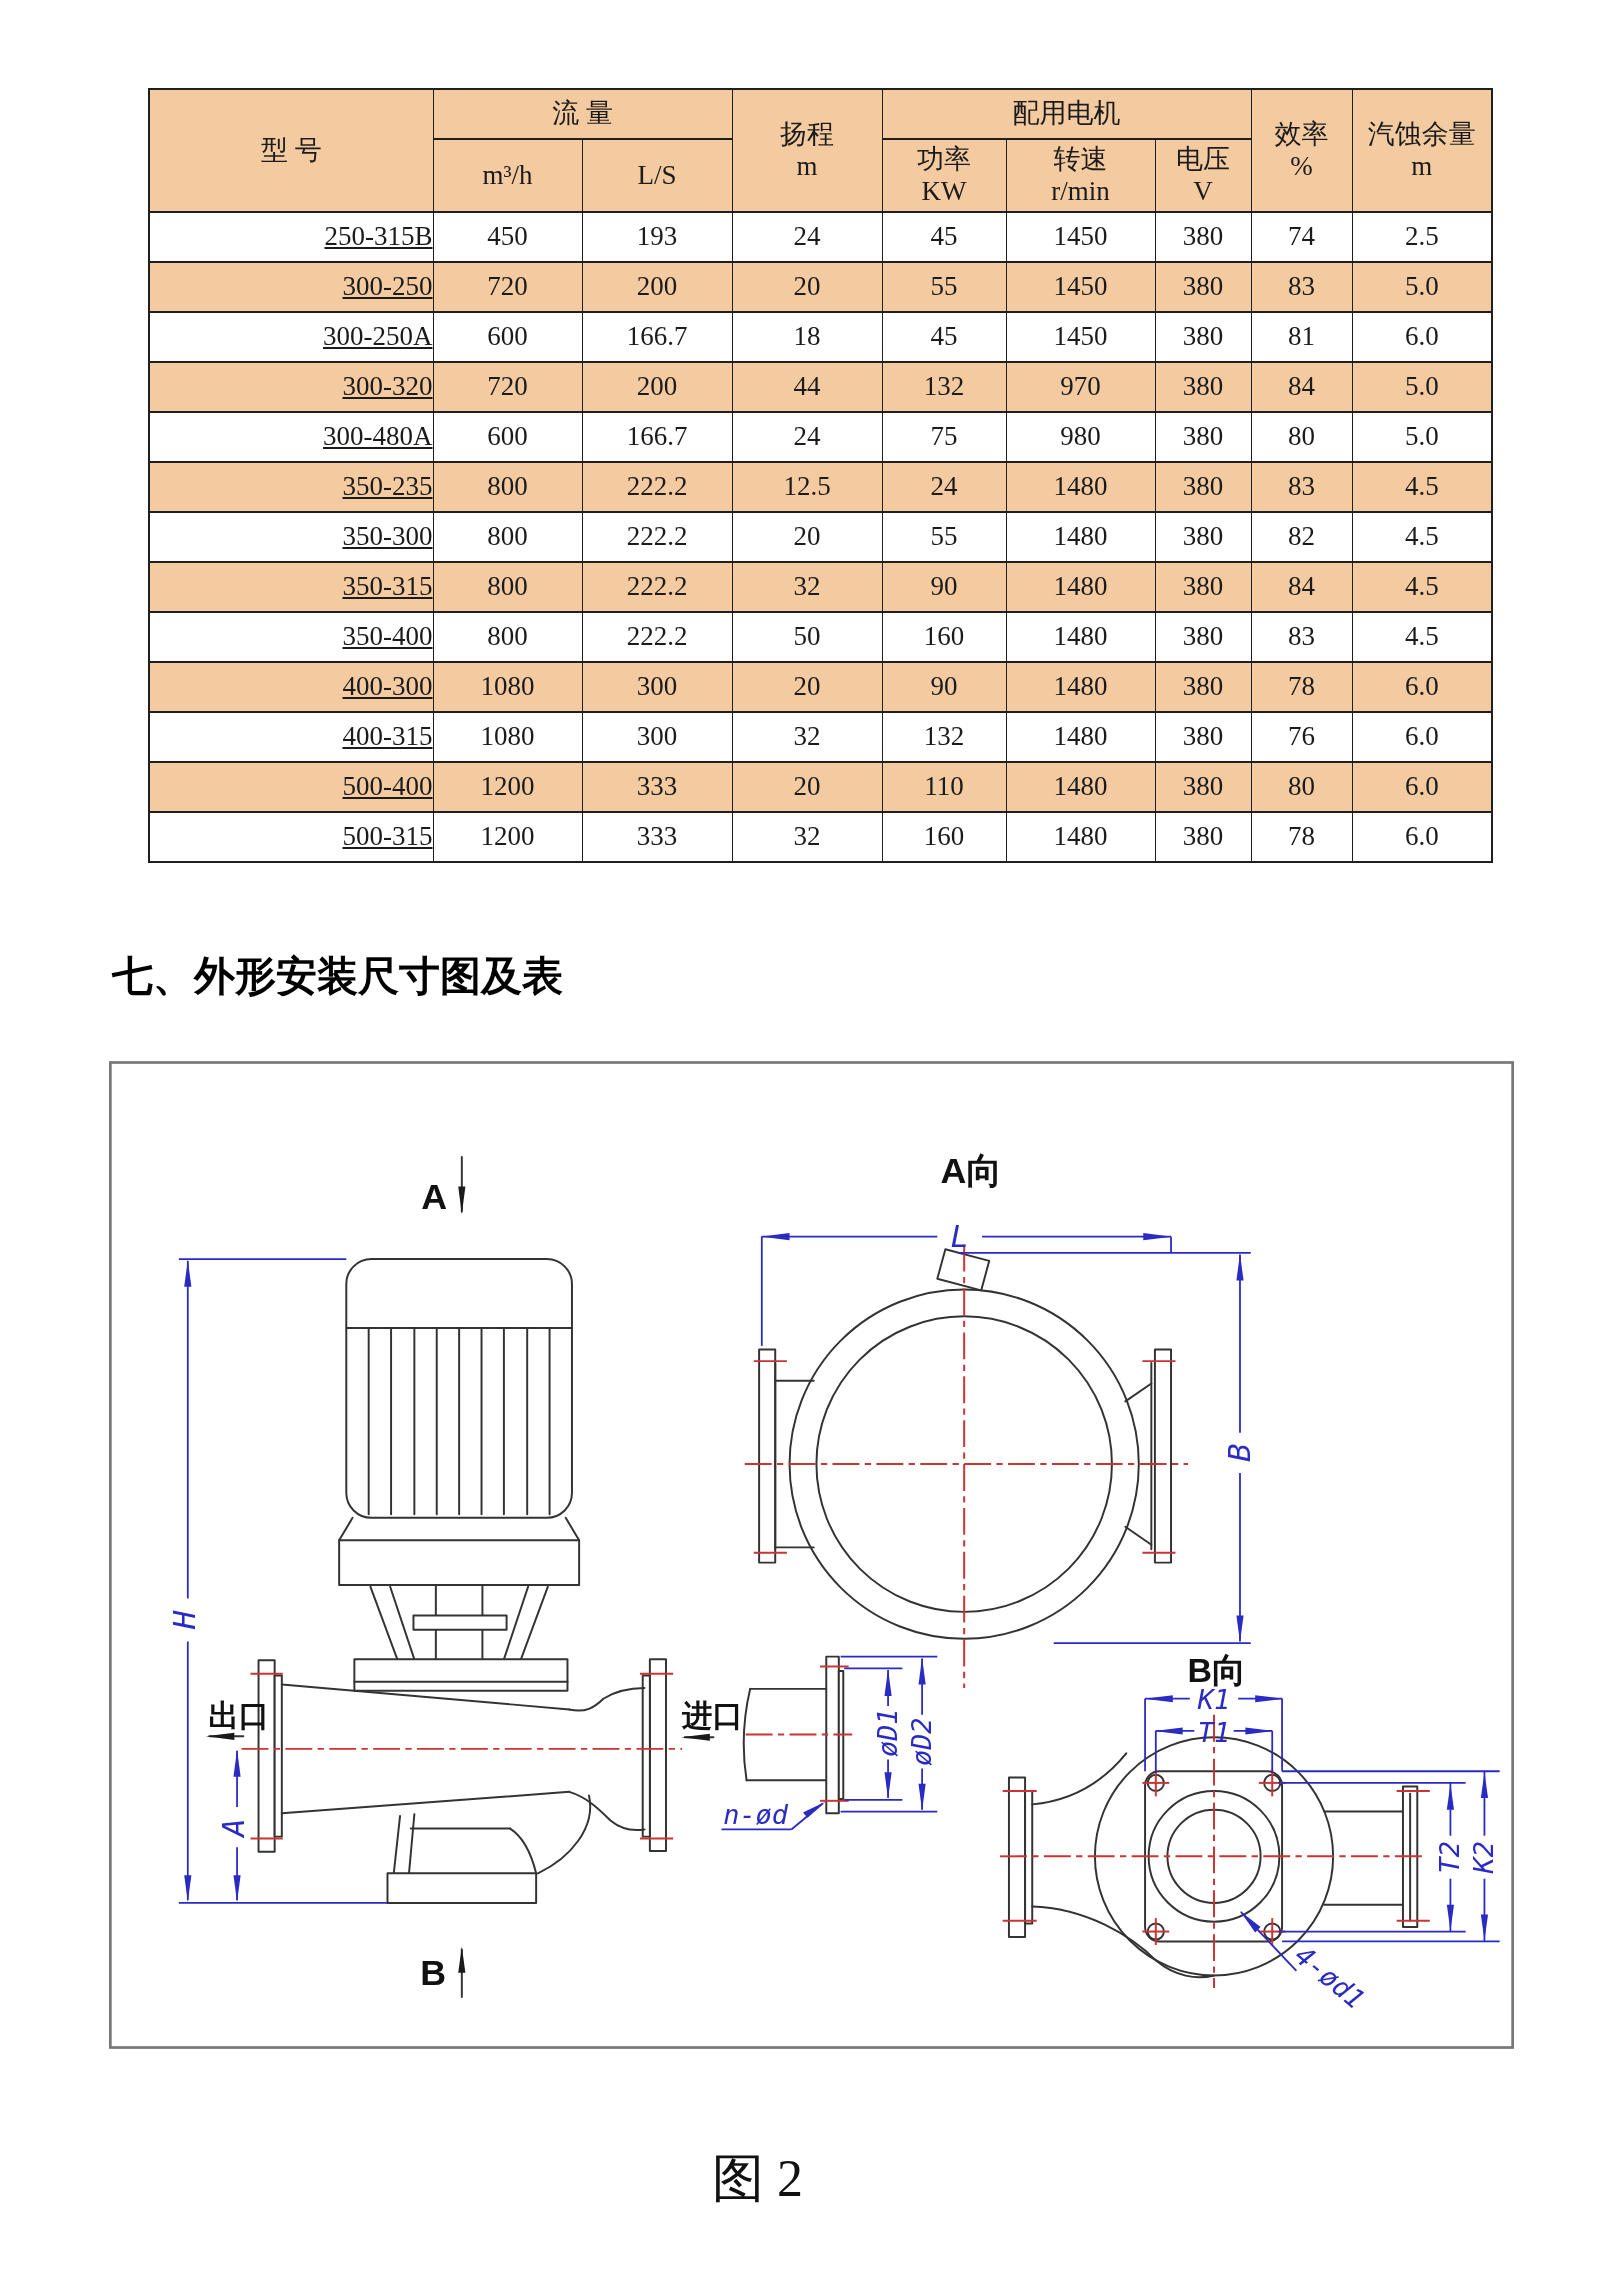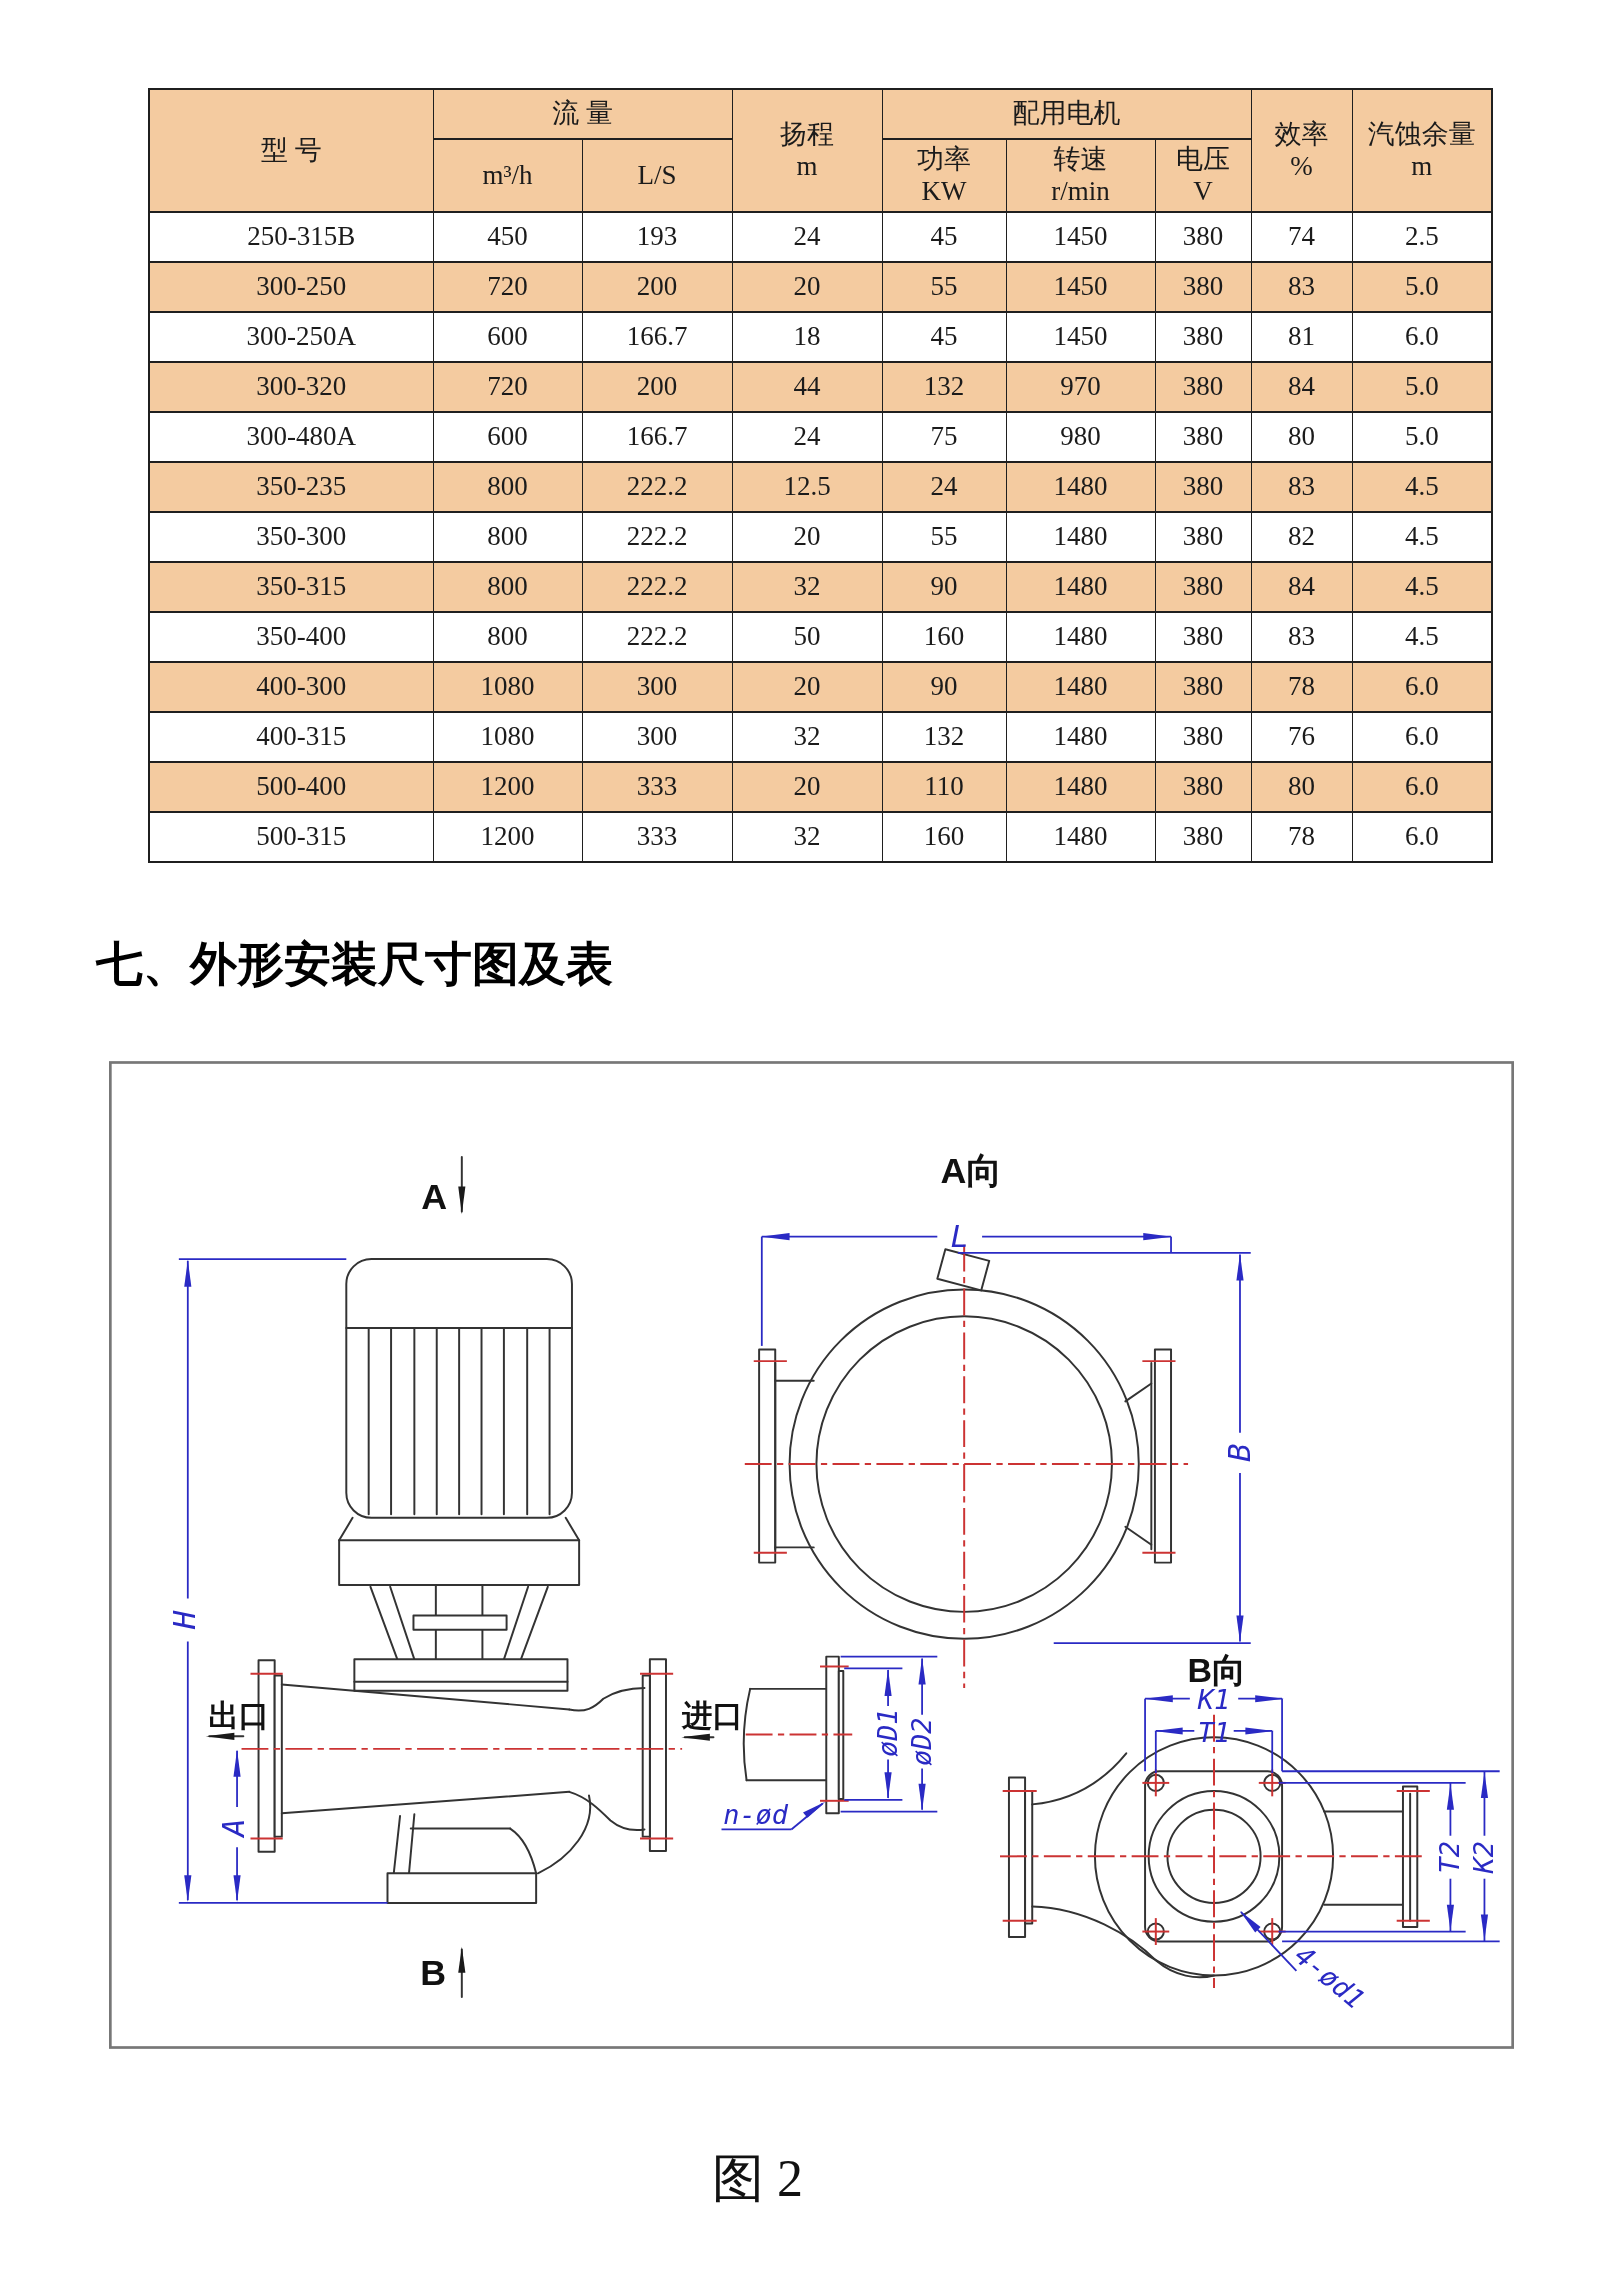--- a/index.html
+++ b/index.html
@@ -18,26 +18,26 @@
       border:1.8px solid var(--tbl-border);
       border-top-width:2.7px;border-bottom-width:2.7px;
       text-align:center;vertical-align:middle;
       font-size:27px;font-weight:400;color:#1b1b1b;line-height:1.15;
       padding:0;}
   table.spec thead th{background:var(--row-alt);}
   table.spec tr.h1{height:50px;}
   table.spec tr.h2{height:73px;}
   table.spec tbody tr{height:50px;background:#ffffff;}
   table.spec tbody tr.alt{background:var(--row-alt);}
-  table.spec td.model{text-align:center;padding-left:20px;}
+  table.spec td.model{text-align:right;padding-left:20px;text-decoration:underline;}
 
   
-  .heading{position:absolute;left:96px;top:933px;margin:0;
+  .heading{position:absolute;left:96px;top:933px;margin:16px;
            font-family:"Liberation Sans",sans-serif;font-weight:700;
-           font-size:47px;color:#000;}
+           font-size:41px;color:#000;}
   .caption{position:absolute;left:0;top:2144px;width:1515px;margin:0;
            text-align:center;font-size:52px;color:#111;}
 
   
   .fig{position:absolute;left:109px;top:1061px;width:1405px;height:988px;}
   .fig svg{display:block;width:100%;height:100%;}
   .bx{stroke:#777;stroke-width:3;fill:none;}
   .ln{stroke:var(--draw);stroke-width:2.2;fill:none;stroke-linejoin:round;stroke-linecap:round;}
   .fw{stroke:var(--draw);stroke-width:2.2;fill:#ffffff;stroke-linejoin:round;}
   .dim{stroke:var(--dim);stroke-width:2;fill:none;}

